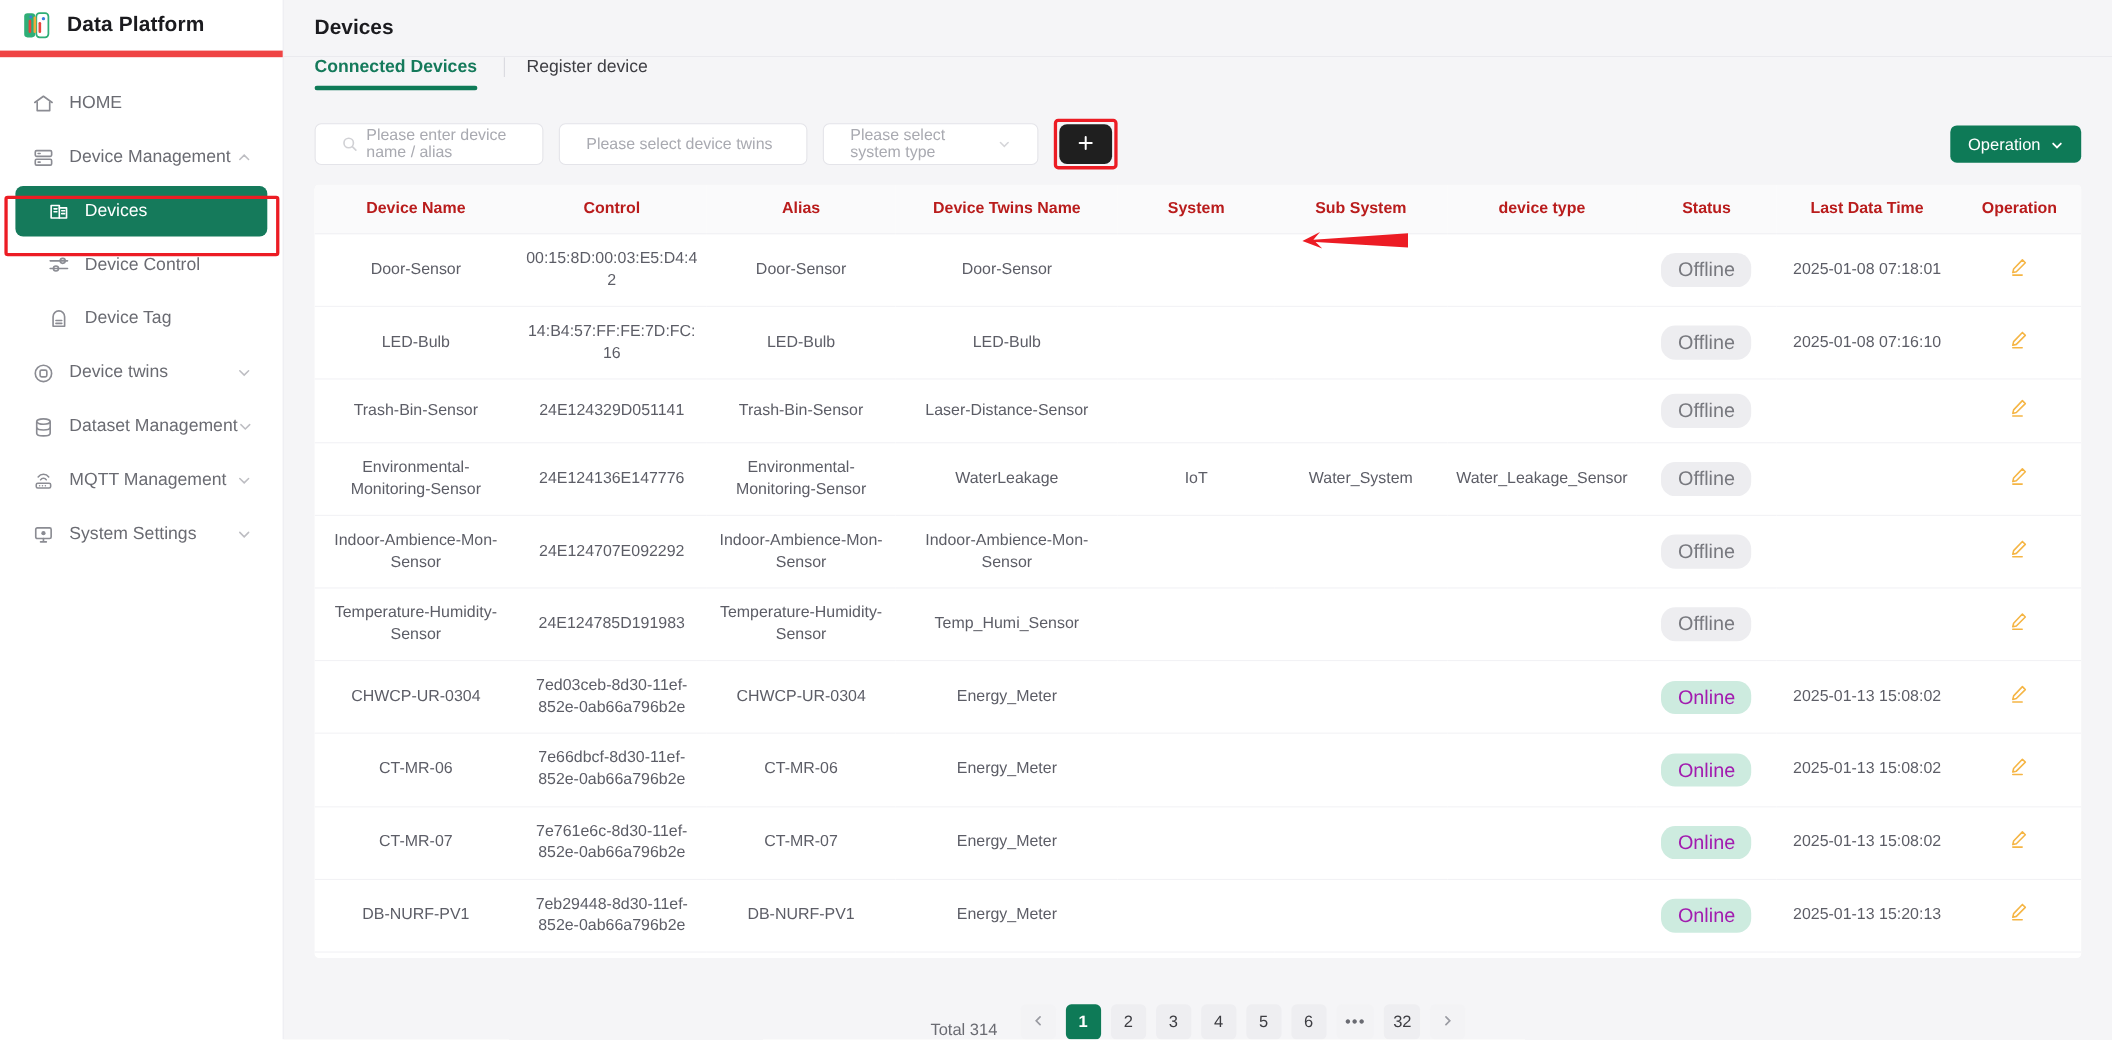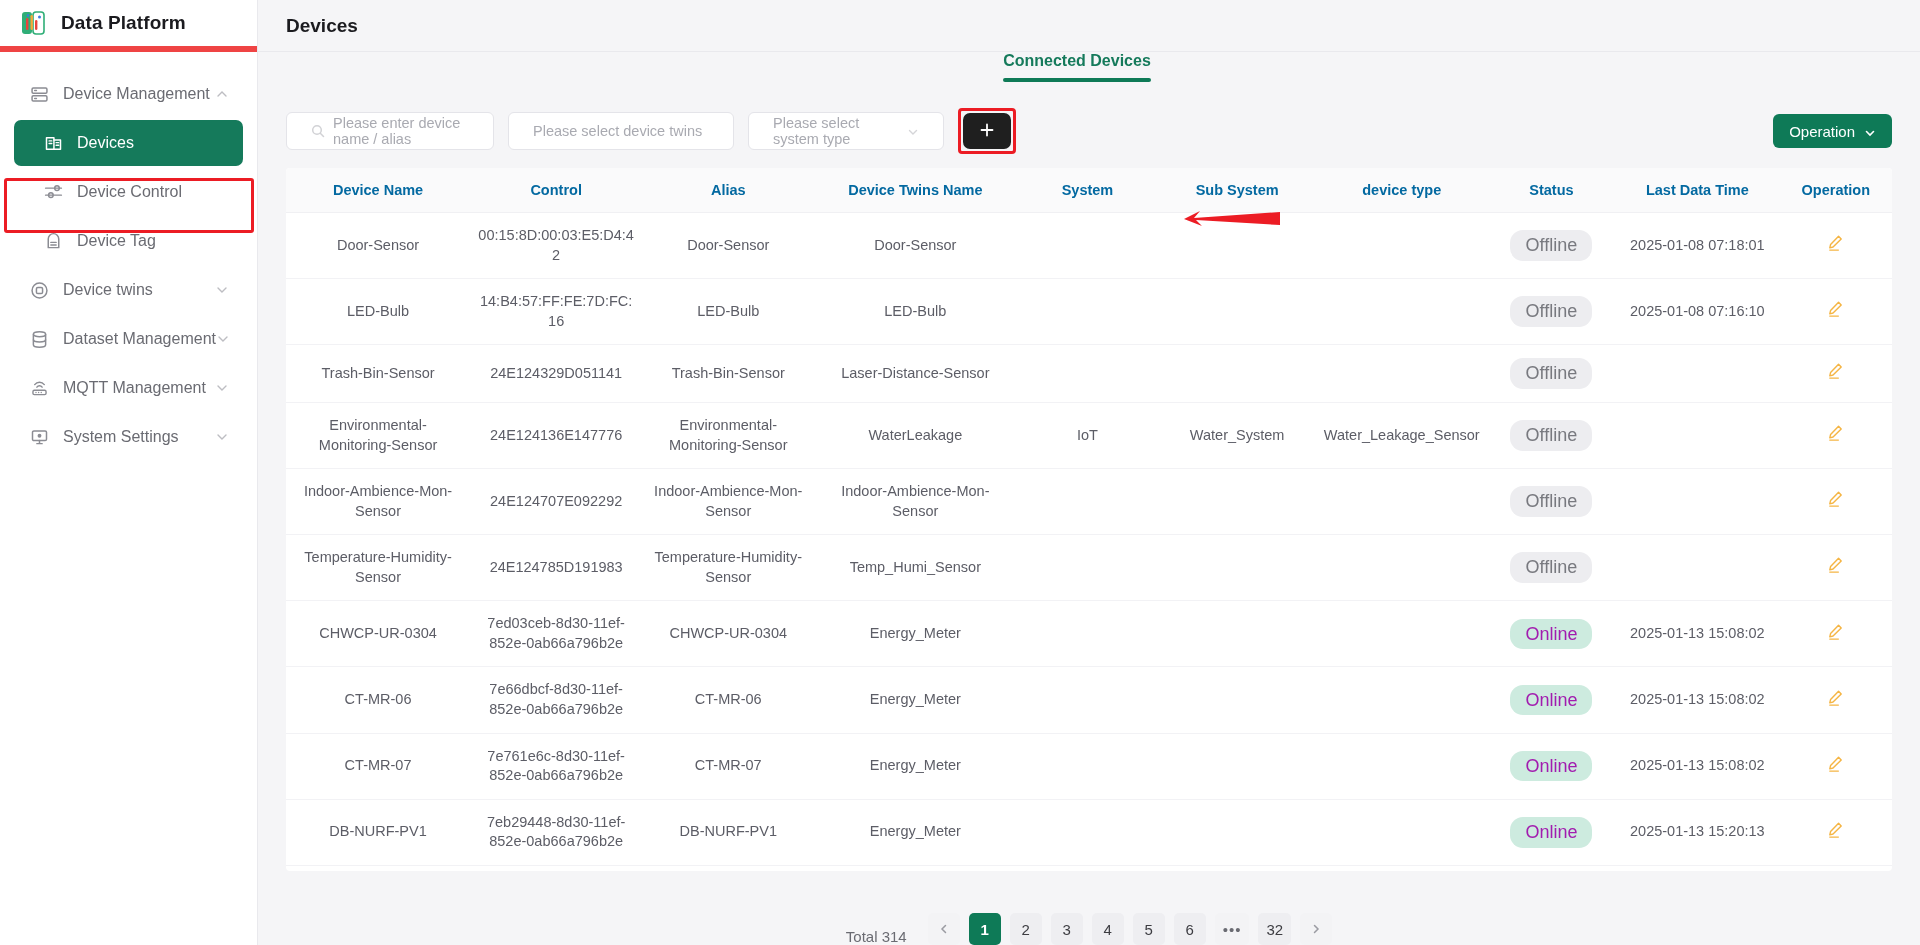--- a/index.html
+++ b/index.html
@@ -54,22 +54,22 @@
   .page-head {
     height: 52px; background: #f5f5f7;
     display: flex; align-items: center; padding: 0 0 0 28px;
     border-bottom: 1px solid #e9e9ed;
   }
   .page-title { font-size: 19px; font-weight: 700; color: #1b1b1f; }
 
   .content { flex: 1; display: flex; flex-direction: column; background: #f5f5f7; overflow: hidden; }
 
   .tabs {
-    display: flex; align-items: center; gap: 0;
-    padding: 0 28px; height: 46px; background: #f5f5f7; flex-direction: column;
+    display: flex; align-items: flex-start; gap: 0;
+    padding: 0 28px; height: 46px; background: #f5f5f7;
   }
   .tab {
     position: relative; font-size: 16px; color: #3d3d42;
     padding: 0 4px 12px 0; margin-right: 20px; cursor: pointer;
     font-weight: 400;
   }
   .tab.active { color: #157a5b; font-weight: 700; }
   .tab.active::after {
     content: ""; position: absolute; left: 0; right: 4px; bottom: 0;
     height: 4px; background: #0e7a57; border-radius: 2px;
@@ -111,21 +111,21 @@
   }
   .op-btn .caret { width: 12px; height: 12px; }
 
   
   .table-card {
     margin: 0 28px; background: #fff; border-radius: 4px;
     flex: 1; display: flex; flex-direction: column; overflow: hidden;
   }
   table { width: 100%; border-collapse: collapse; table-layout: fixed; }
   thead th {
-    background: #fafafb; color: #0369a1; font-size: 14.5px; font-weight: 700;
+    background: #fafafb; color: #b91c1c; font-size: 14.5px; font-weight: 700;
     padding: 14px 6px; text-align: center; border-bottom: 1px solid #f0f0f3;
   }
   tbody td {
     font-size: 14.5px; color: #5c5d66; text-align: center;
     padding: 13px 8px; border-bottom: 1px solid #f2f2f5;
     line-height: 1.35; word-break: break-word;
   }
   .c-name   { width: 12.3% }
   .c-deveui { width: 11.5% }
   .c-alias  { width: 11.5% }
@@ -176,20 +176,29 @@
           <rect x="15" y="11" width="2.4" height="10" rx="1.2" fill="#e8453c"></rect>
           <circle cx="19.5" cy="8" r="1.5" fill="#3b7ddd"></circle>
           <circle cx="8" cy="6.5" r="1.3" fill="#3b7ddd"></circle>
         </svg>
       </span>
       <span class="brand-title">Data Platform</span>
     </div>
 
     <nav class="nav">
 
+      <div class="nav-item">
+        <span class="ico">
+          <svg viewBox="0 0 24 24" width="21" height="21" fill="none" stroke="#8b8c93" stroke-width="1.7" stroke-linecap="round" stroke-linejoin="round">
+              <path d="M3 10.5 12 4l9 6.5"></path>
+              <path d="M5.5 10v9h13v-9"></path>
+            </svg>
+        </span>
+        <span class="label">HOME</span>
+      </div>
 
       <div class="nav-item">
         <span class="ico">
           <svg viewBox="0 0 24 24" width="21" height="21" fill="none" stroke="#8b8c93" stroke-width="1.7" stroke-linecap="round">
               <rect x="3.5" y="4.5" width="17" height="6" rx="1.4"></rect>
               <rect x="3.5" y="13.5" width="17" height="6" rx="1.4"></rect>
               <path d="M6.5 7.5h2M6.5 16.5h2"></path>
             </svg>
         </span>
         <span class="label">Device Management</span>

